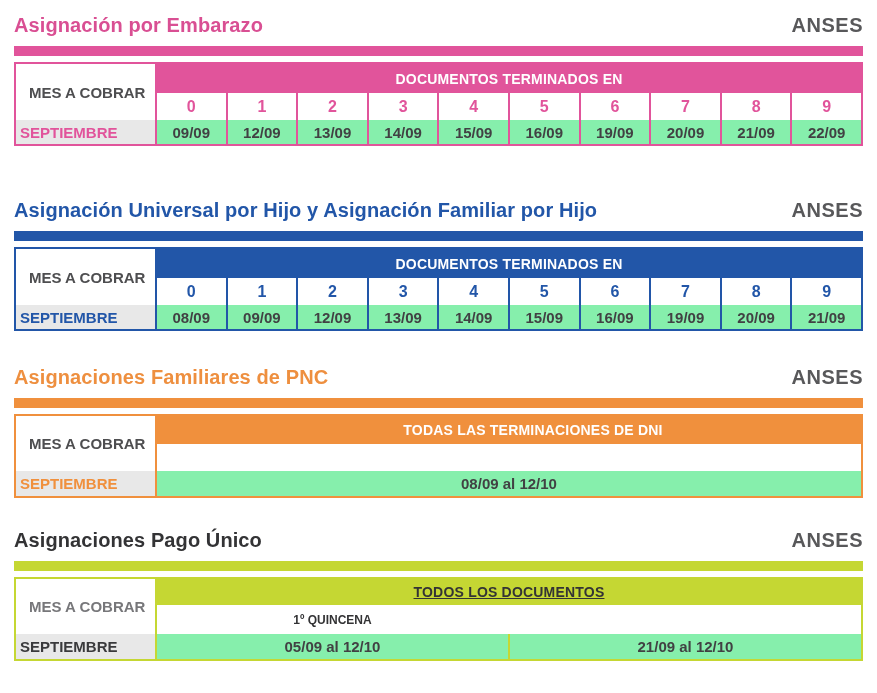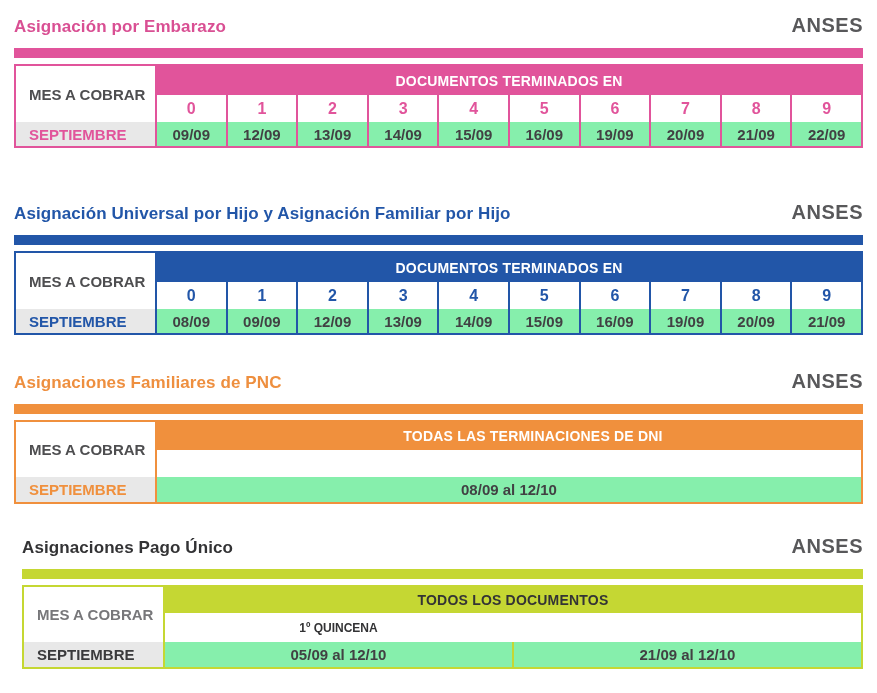--- a/index.html
+++ b/index.html
@@ -9,34 +9,34 @@
     min-height: 693px;
     padding: 12px 14px 20px 14px;
     font-family: "Liberation Sans", sans-serif;
     font-weight: bold;
     -webkit-font-smoothing: antialiased;
   }
 
   .section { margin-bottom: 51px; }
   .section.s-blue   { margin-bottom: 33px; }
   .section.s-orange { margin-bottom: 29px; }
-  .section.s-lime   { margin-bottom: 0; margin-left: 8px; }
+  .section.s-lime   { margin-bottom: 0; }
 
   .s-pink   { --ac: #E1549B; --title: #D94F93; --band-fg: #ffffff; --mes: #4E4E50; --month: #E1549B; }
   .s-blue   { --ac: #2256A8; --title: #2256A8; --band-fg: #ffffff; --mes: #4E4E50; --month: #2256A8; }
   .s-orange { --ac: #F0903D; --title: #EE8F3F; --band-fg: #ffffff; --mes: #4E4E50; --month: #F0903D; }
   .s-lime   { --ac: #C5D733; --title: #333335; --band-fg: #333335; --mes: #77777A; --month: #3A3A3C; }
 
   .sec-head {
     display: flex;
     justify-content: space-between;
     align-items: baseline;
   }
   .title {
-    font-size: 17px;
+    font-size: 20px;
     line-height: 26px;
     color: var(--title);
     letter-spacing: 0.1px;
   }
   .anses {
     font-size: 20px;
     line-height: 26px;
     color: #58585A;
     letter-spacing: 0.5px;
   }
@@ -73,21 +73,21 @@
     align-items: center;
     justify-content: center;
     background: var(--ac);
     color: var(--band-fg);
     font-size: 14px;
     letter-spacing: 0.2px;
     border-left: 2px solid var(--ac);
   }
   .cal10 .band { grid-column: 2 / 12; text-align: right; }
   .cal1  .band { grid-column: 2 / 3; padding-left: 48px; }
-  .cal2  .band { grid-column: 2 / 4; }
+  .cal2  .band { grid-column: 2 / 4; text-decoration: underline; }
 
   .digit {
     grid-row: 2;
     display: flex;
     align-items: center;
     justify-content: center;
     font-size: 16px;
     color: var(--ac);
     border-left: 2px solid var(--ac);
     background: #ffffff;
@@ -106,21 +106,21 @@
     color: #333335;
     border-left: 2px solid var(--ac);
     background: #ffffff;
   }
 
   .month-cell {
     grid-row: 3;
     grid-column: 1;
     display: flex;
     align-items: center;
-    padding-left: 13px;
+    padding-left: 4px;
     font-size: 15px;
     color: var(--month);
     background: #E8E8E8;
   }
   .date-cell, .range-cell {
     grid-row: 3;
     display: flex;
     align-items: center;
     justify-content: center;
     font-size: 15px;

